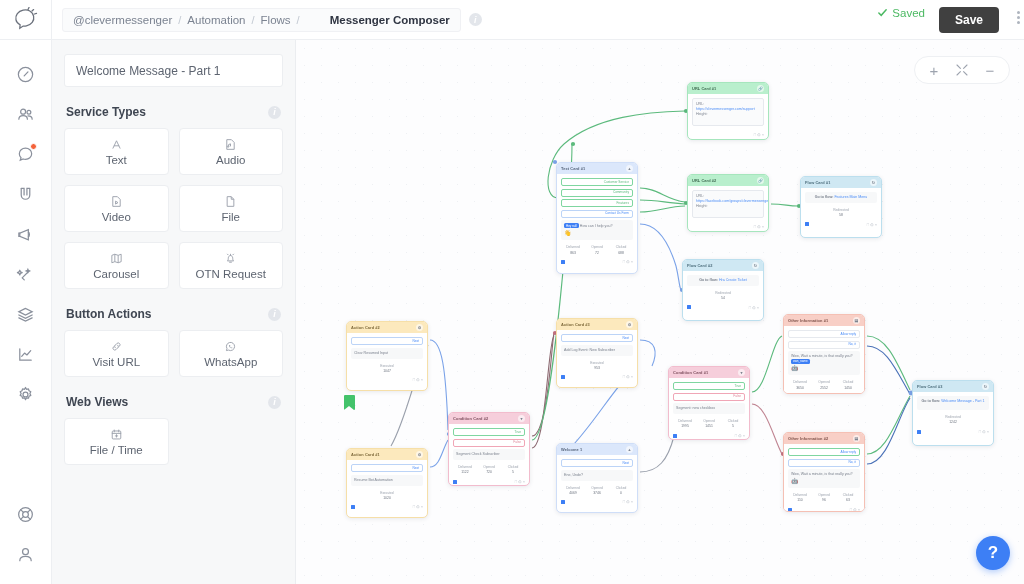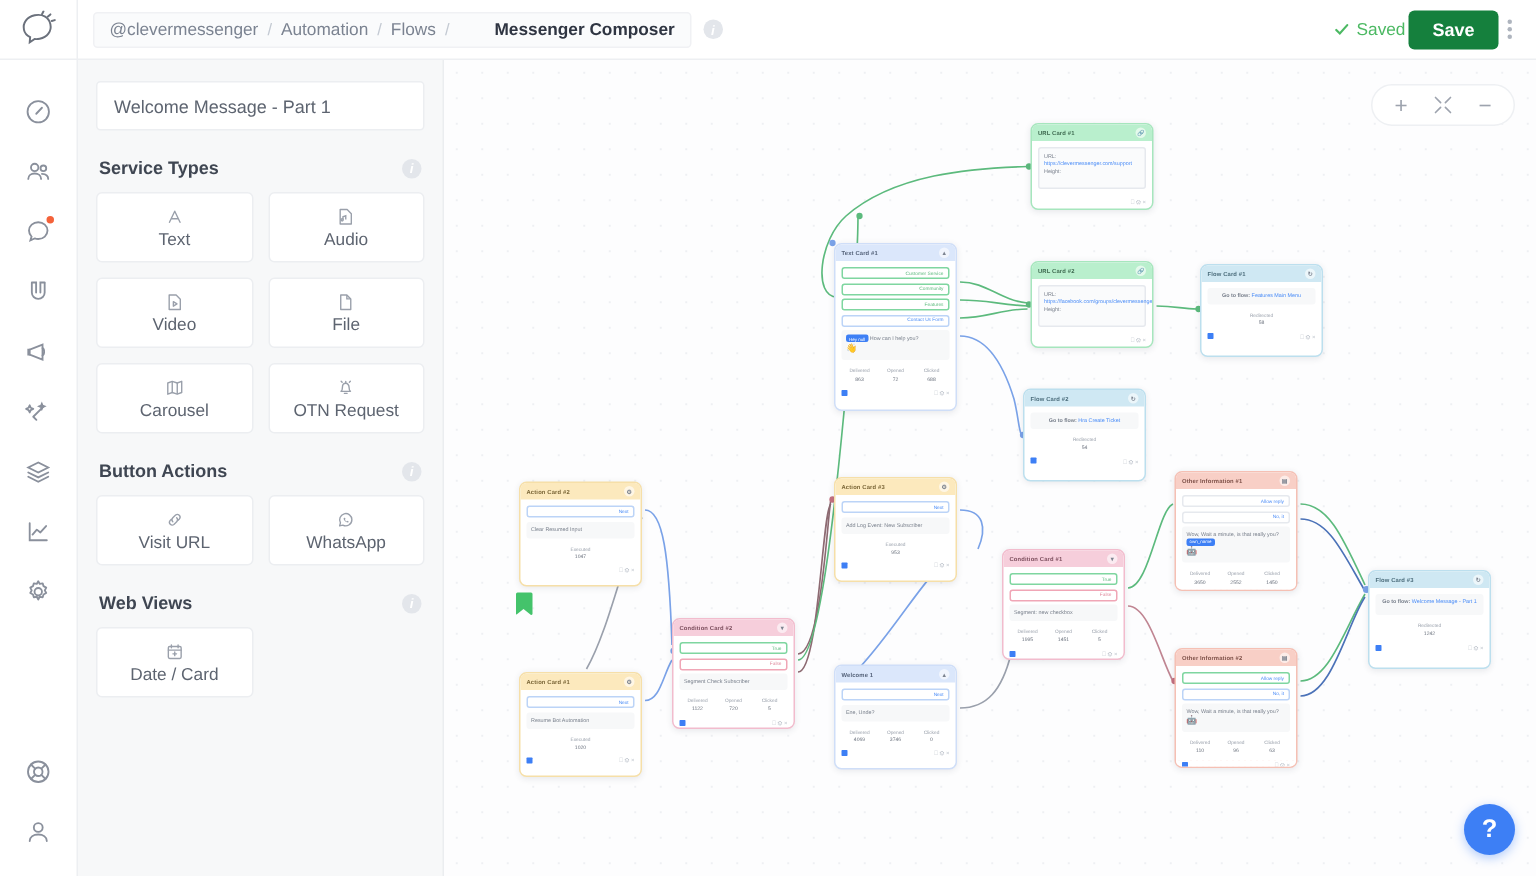--- a/index.html
+++ b/index.html
@@ -32,27 +32,27 @@
   .crumb { font-size: 11.5px; color: #7b8391; white-space: nowrap; }
   .crumb.active { color: #2f3542; font-weight: bold; padding-left: 24px; }
   .crumb-sep { font-size: 11px; color: #c3c9d2; }
   .info-dot {
     width: 13px; height: 13px; border-radius: 50%; background: #e3e6eb;
     color: #ffffff; font-size: 9px; font-style: italic; font-weight: bold;
     display: flex; align-items: center; justify-content: center;
     margin-left: 8px; flex: none;
   }
   .topbar-right {
-    margin-left: auto; display: flex; align-items: center; gap: 2px;
-    padding-right: 12px;
+    margin-left: auto; display: flex; align-items: flex-start; gap: 14px;
+    padding-right: 0;
   }
   .saved-state { display: flex; align-items: center; gap: 4px; font-size: 11.5px; color: #4cb963; }
   .check-ic { width: 11px; height: 11px; }
   .btn-save {
-    background: #15803d; color: #fff; border: none; border-radius: 4px;
+    background: #404040; color: #fff; border: none; border-radius: 4px;
     font-size: 12px; font-weight: bold; padding: 6px 16px; cursor: pointer;
     font-family: "Liberation Sans", sans-serif;
   }
   .kebab { display: flex; flex-direction: column; gap: 2px; padding: 4px; cursor: pointer; }
   .kebab i { width: 3px; height: 3px; border-radius: 50%; background: #aeb4be; display: block; }
 
   
   .rail {
     position: absolute; top: 40px; left: 0; width: 52px; height: 544px;
     background: #ffffff; border-right: 1px solid #edeff2;
@@ -388,21 +388,21 @@
         <span class="sec-title">Web Views</span>
         <span class="info-dot">i</span>
       </div>
       <div class="grid">
         <div class="tile">
           <svg viewBox="0 0 14 14" fill="none" stroke="currentColor" stroke-width="1">
             <rect x="2.4" y="3.2" width="9.2" height="8.6" rx="1"></rect>
               <path d="M2.4 5.8h9.2M4.6 2.2v2M9.4 2.2v2" stroke-linecap="round"></path>
             <path d="M7 7.2v2.6M5.7 8.5h2.6" stroke-linecap="round"></path>
           </svg>
-          <span class="tile-lbl">Date / Card</span>
+          <span class="tile-lbl">File / Time</span>
         </div>
       </div>
 
     </div>
   </div>
 
   <div class="canvas">
 
     <svg class="wires">
       <g fill="none" stroke-width="1.1">

